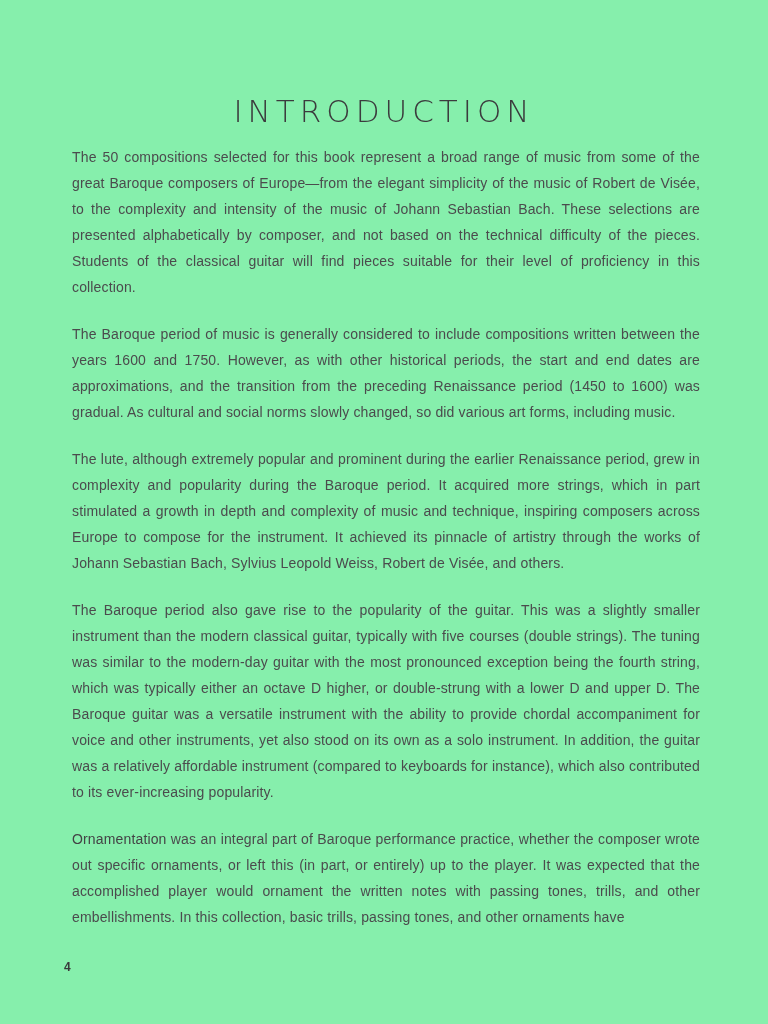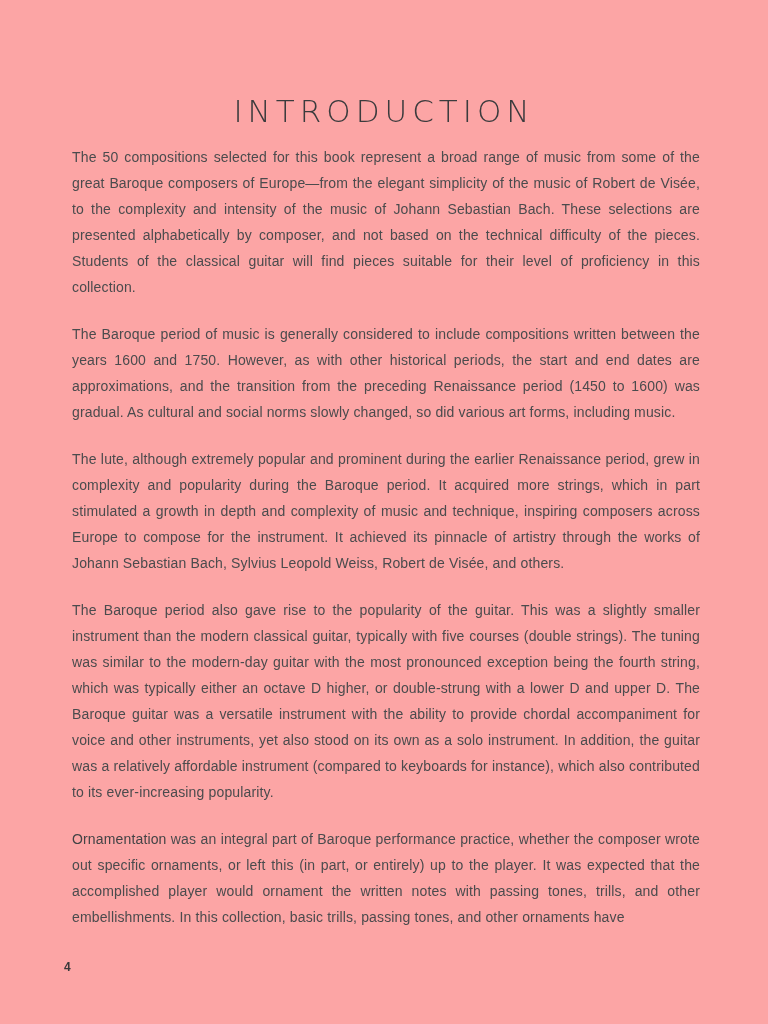--- a/index.html
+++ b/index.html
@@ -4,21 +4,21 @@
 <style>
   html, body {
     margin: 0;
     padding: 0;
     background: #ffffff;
   }
   .page {
     position: relative;
     width: 768px;
     height: 1024px;
-    background: #fca5a5;
+    background: #86efac;
     overflow: hidden;
     font-family: "Liberation Sans", "DejaVu Sans", sans-serif;
   }
   .title {
     position: absolute;
     top: 93px;
     left: 0;
     width: 768px;
     margin: 0;
     text-align: center;

